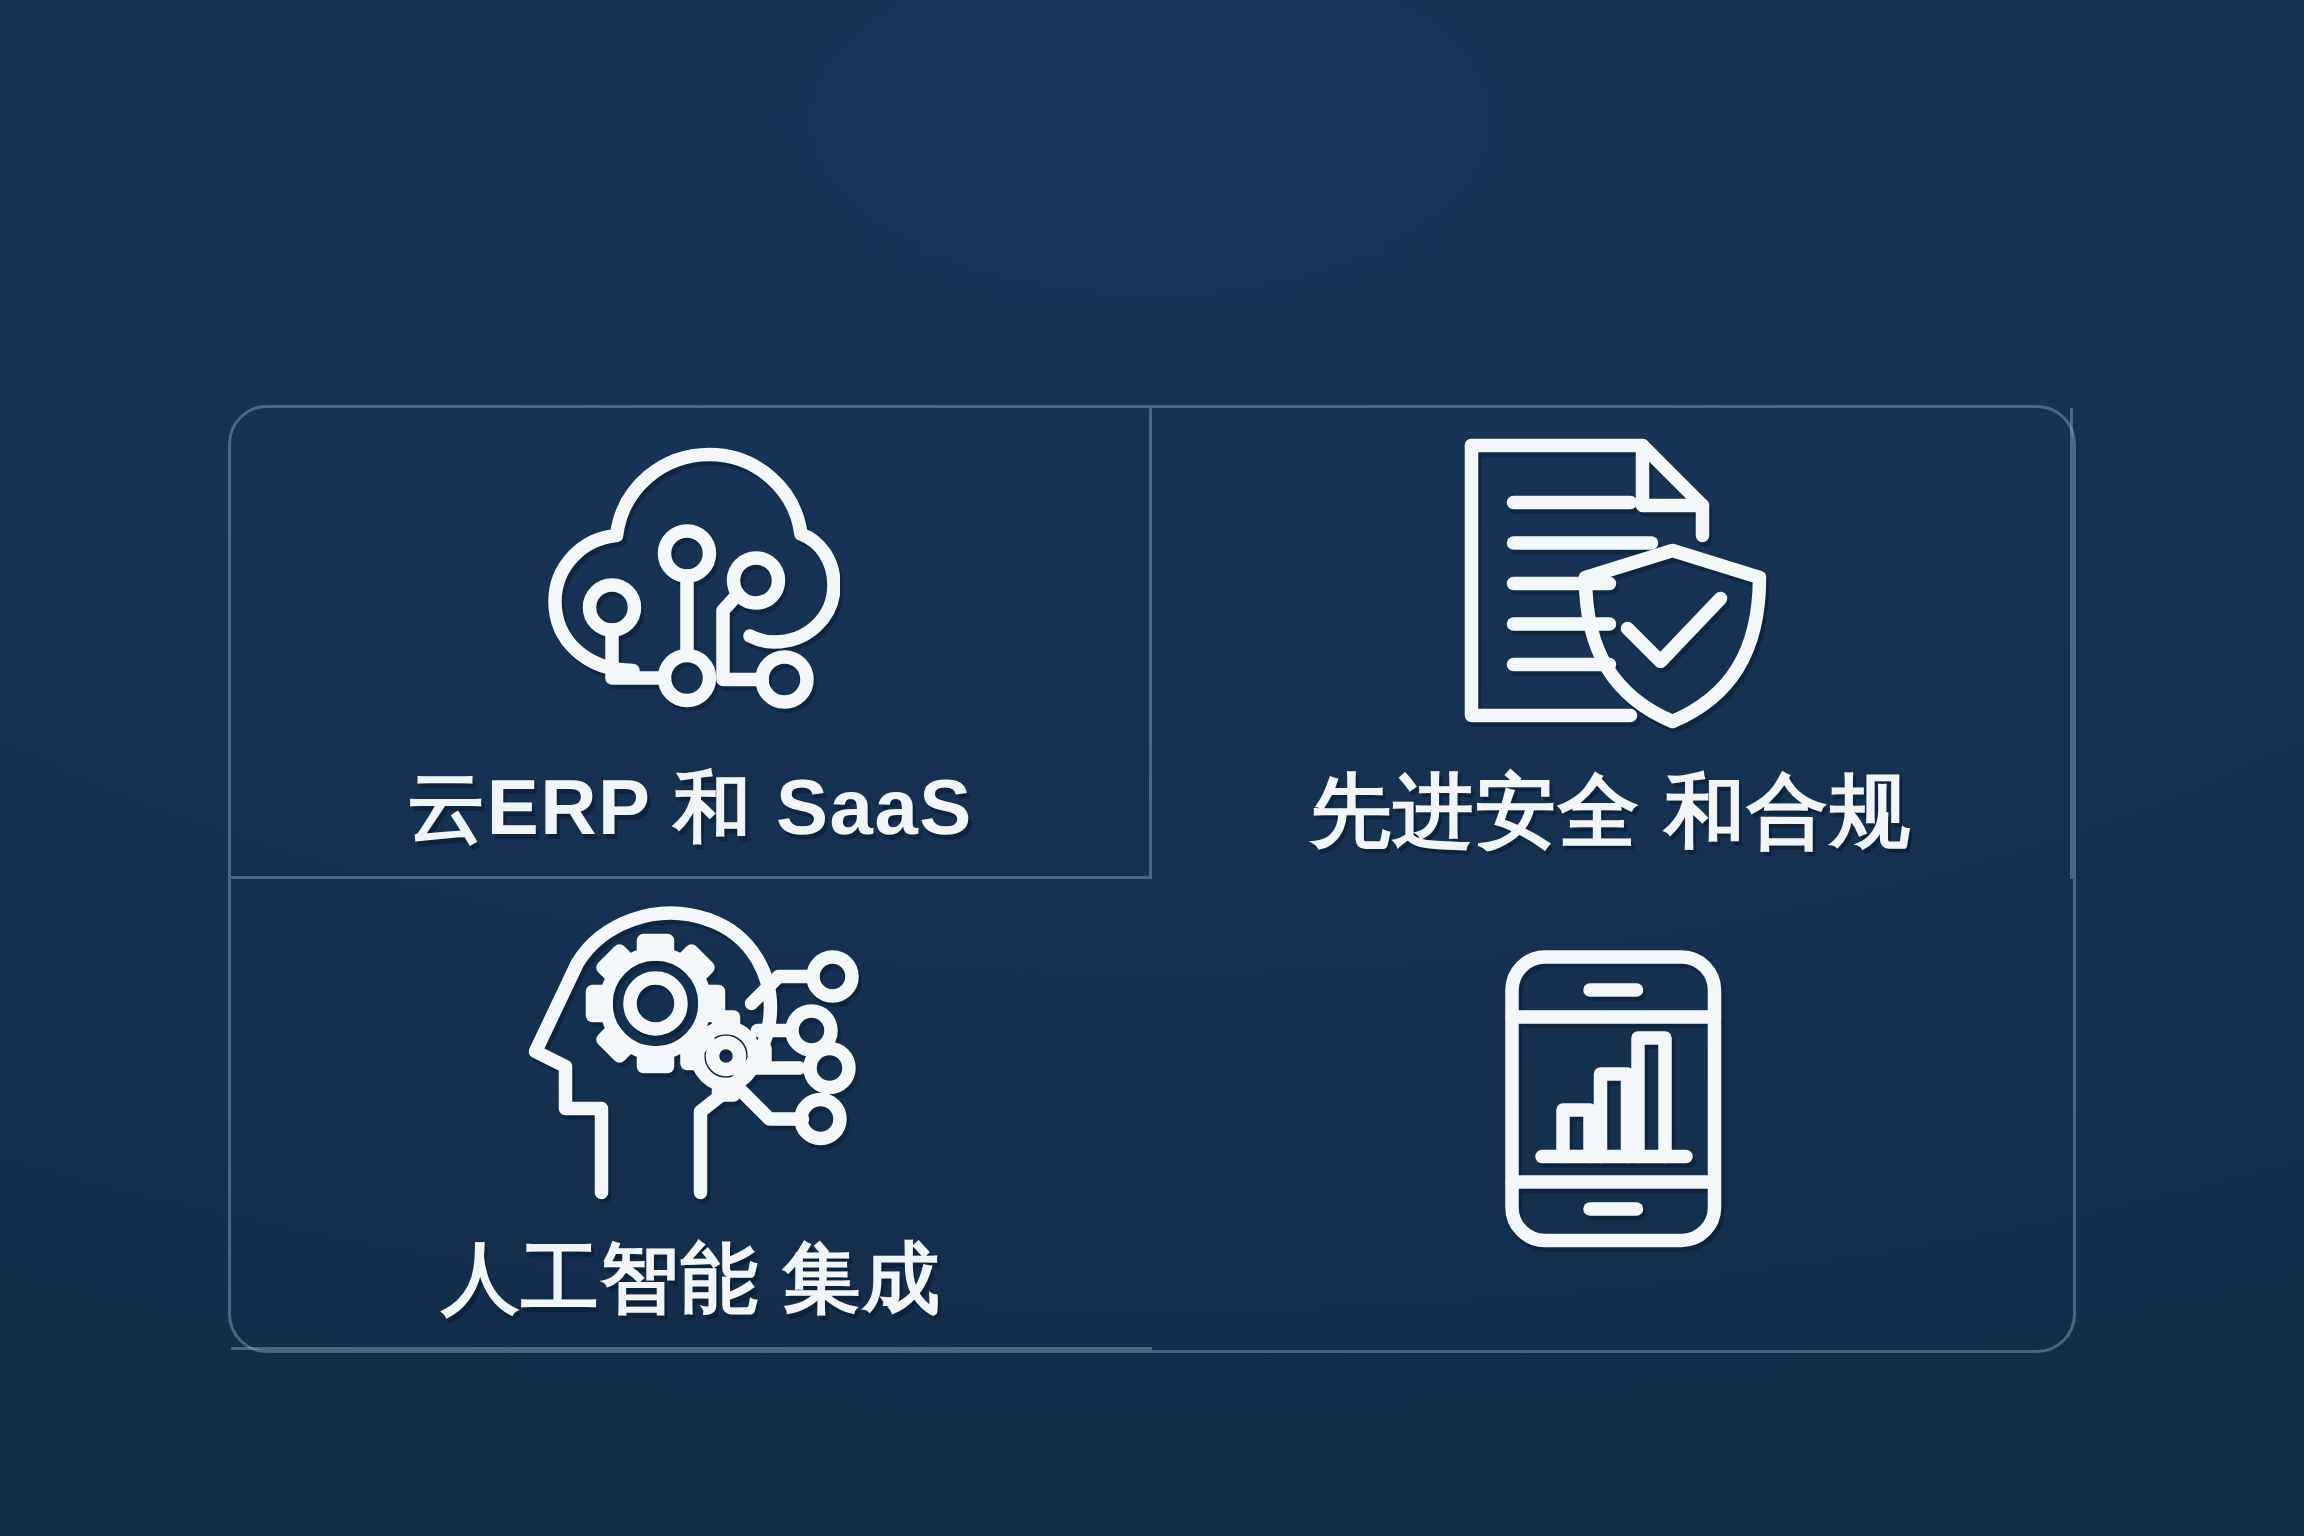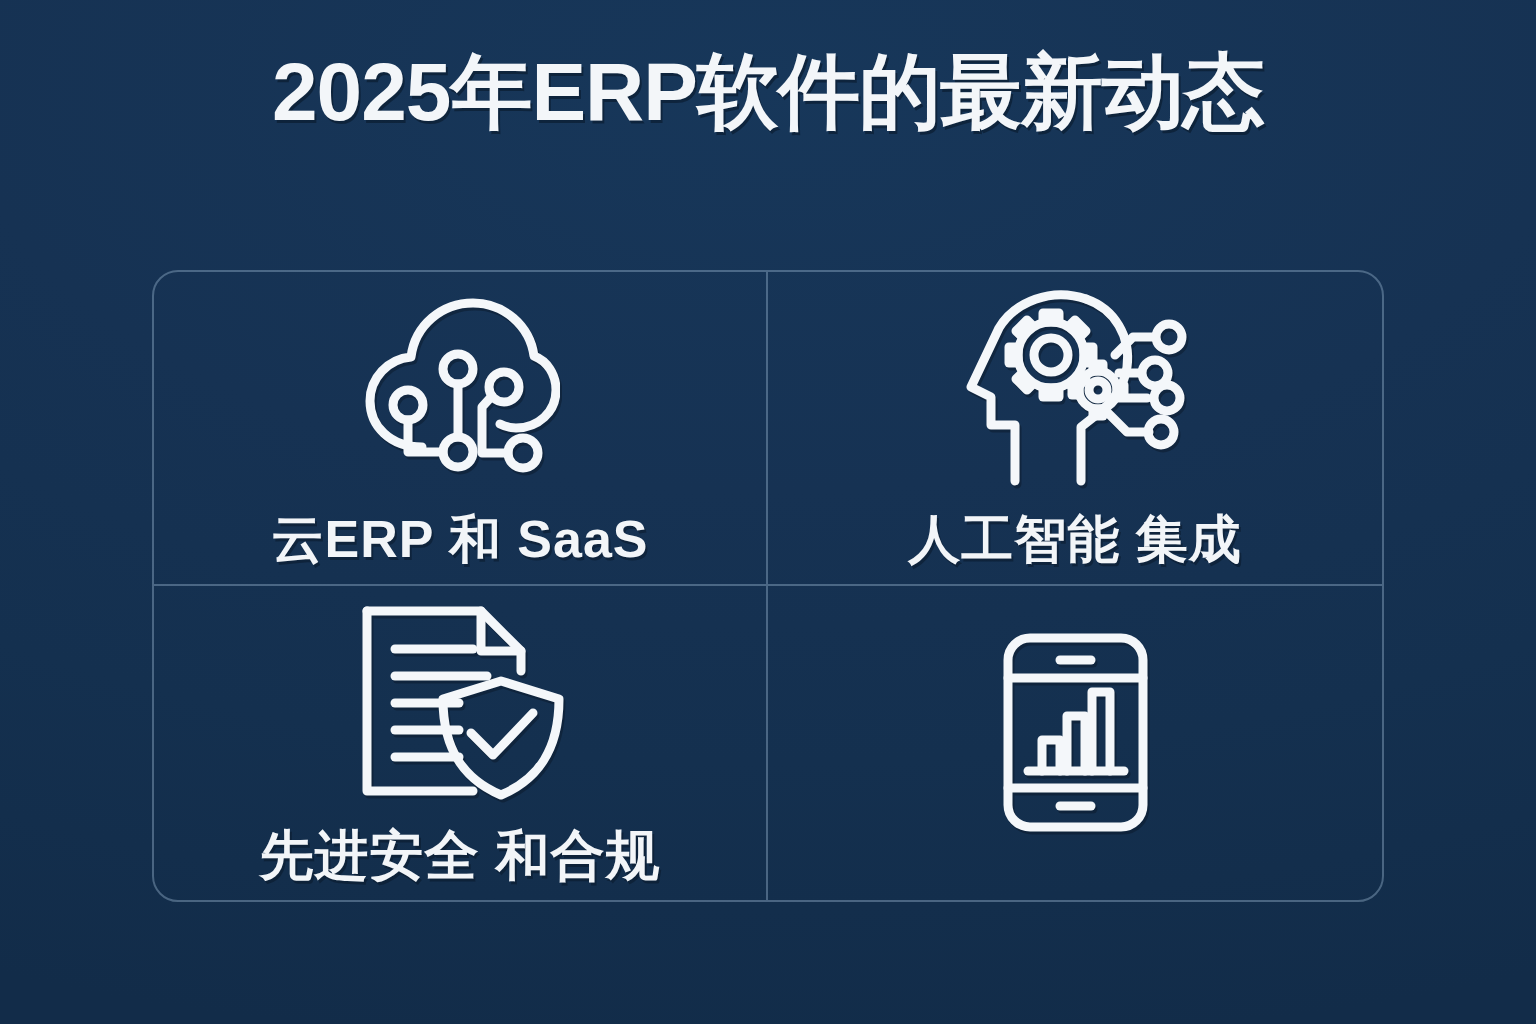--- a/index.html
+++ b/index.html
@@ -99,21 +99,20 @@
   }
   .cell.c3 .card-label,
   .cell.c4 .card-label { font-size: 54px; }
 </style>
 </head>
 <body>
 
 <div class="stage">
 
   <div class="header">
-    <h1 class="title">2025年ERP软件的最新动态</h1>
   </div>
 
   <div class="grid">
 
     <div class="cell c1">
       <div class="icon-wrap">
         <svg width="200" height="185" viewBox="0 0 200 185" fill="none" stroke="#f4f7fa" stroke-width="9" stroke-linecap="round" stroke-linejoin="round">
 
           <path d="M62 152 C30 152 10 131 10 106 C10 83 28 64 51 62
                    C55 30 82 8 113 8 C144 8 170 31 174 61
@@ -127,20 +126,43 @@
           <circle cx="48" cy="110" r="15"></circle>
           <path d="M48 125 L48 157 L83 157"></path>
 
           <circle cx="144" cy="92" r="15"></circle>
           <path d="M132 101 L122 112 L122 158 L148 158"></path>
 
           <circle cx="163" cy="158" r="15"></circle>
         </svg>
       </div>
       <div class="card-label">云ERP 和 SaaS</div>
+    </div>
+
+    <div class="cell c3">
+      <div class="icon-wrap">
+        <svg width="215" height="200" viewBox="0 0 215 200" fill="none" stroke="#f4f7fa" stroke-width="9" stroke-linecap="round" stroke-linejoin="round">
+
+          <path d="M14 10 L128 10 L168 50 L168 70"></path>
+          <path d="M14 10 L14 190 L120 190"></path>
+          <path d="M128 10 L128 50 L168 50"></path>
+
+          <path d="M42 48 L120 48"></path>
+          <path d="M42 75 L134 75"></path>
+          <path d="M42 102 L106 102"></path>
+          <path d="M42 129 L106 129"></path>
+          <path d="M42 156 L106 156"></path>
+
+          <path d="M148 80 L206 98 C206 148 186 178 148 194
+                   C110 178 90 148 90 98 Z"></path>
+
+          <path d="M118 132 L140 154 L180 112"></path>
+        </svg>
+      </div>
+      <div class="card-label">先进安全 和合规</div>
     </div>
 
     <div class="cell c2">
       <div class="icon-wrap">
         <svg width="240" height="205" viewBox="0 0 240 205" fill="none" stroke="#f4f7fa" stroke-width="9" stroke-linecap="round" stroke-linejoin="round">
 
           <path d="M131 14 C96 2 60 17 44 43 L16 102 L36 112 L36 140
                    L60 140 L60 196"></path>
           <path d="M131 14 C160 24 176 52 172 82 C169 104 154 120 140 131
                    L126 142 L126 196"></path>
@@ -173,43 +195,20 @@
           <circle cx="200" cy="88" r="13"></circle>
           <path d="M158 113 L192 113"></path>
           <circle cx="212" cy="113" r="13"></circle>
           <path d="M150 125 L172 147 L194 147"></path>
           <circle cx="206" cy="147" r="13"></circle>
         </svg>
       </div>
       <div class="card-label">人工智能 集成</div>
     </div>
 
-    <div class="cell c3">
-      <div class="icon-wrap">
-        <svg width="215" height="200" viewBox="0 0 215 200" fill="none" stroke="#f4f7fa" stroke-width="9" stroke-linecap="round" stroke-linejoin="round">
-
-          <path d="M14 10 L128 10 L168 50 L168 70"></path>
-          <path d="M14 10 L14 190 L120 190"></path>
-          <path d="M128 10 L128 50 L168 50"></path>
-
-          <path d="M42 48 L120 48"></path>
-          <path d="M42 75 L134 75"></path>
-          <path d="M42 102 L106 102"></path>
-          <path d="M42 129 L106 129"></path>
-          <path d="M42 156 L106 156"></path>
-
-          <path d="M148 80 L206 98 C206 148 186 178 148 194
-                   C110 178 90 148 90 98 Z"></path>
-
-          <path d="M118 132 L140 154 L180 112"></path>
-        </svg>
-      </div>
-      <div class="card-label">先进安全 和合规</div>
-    </div>
-
     <div class="cell c4">
       <div class="icon-wrap">
         <svg width="155" height="205" viewBox="0 0 155 205" fill="none" stroke="#f4f7fa" stroke-width="9" stroke-linecap="round" stroke-linejoin="round">
 
           <rect x="10" y="8" width="135" height="189" rx="22"></rect>
 
           <path d="M62 30 L93 30"></path>
 
           <path d="M62 176 L93 176"></path>
 

